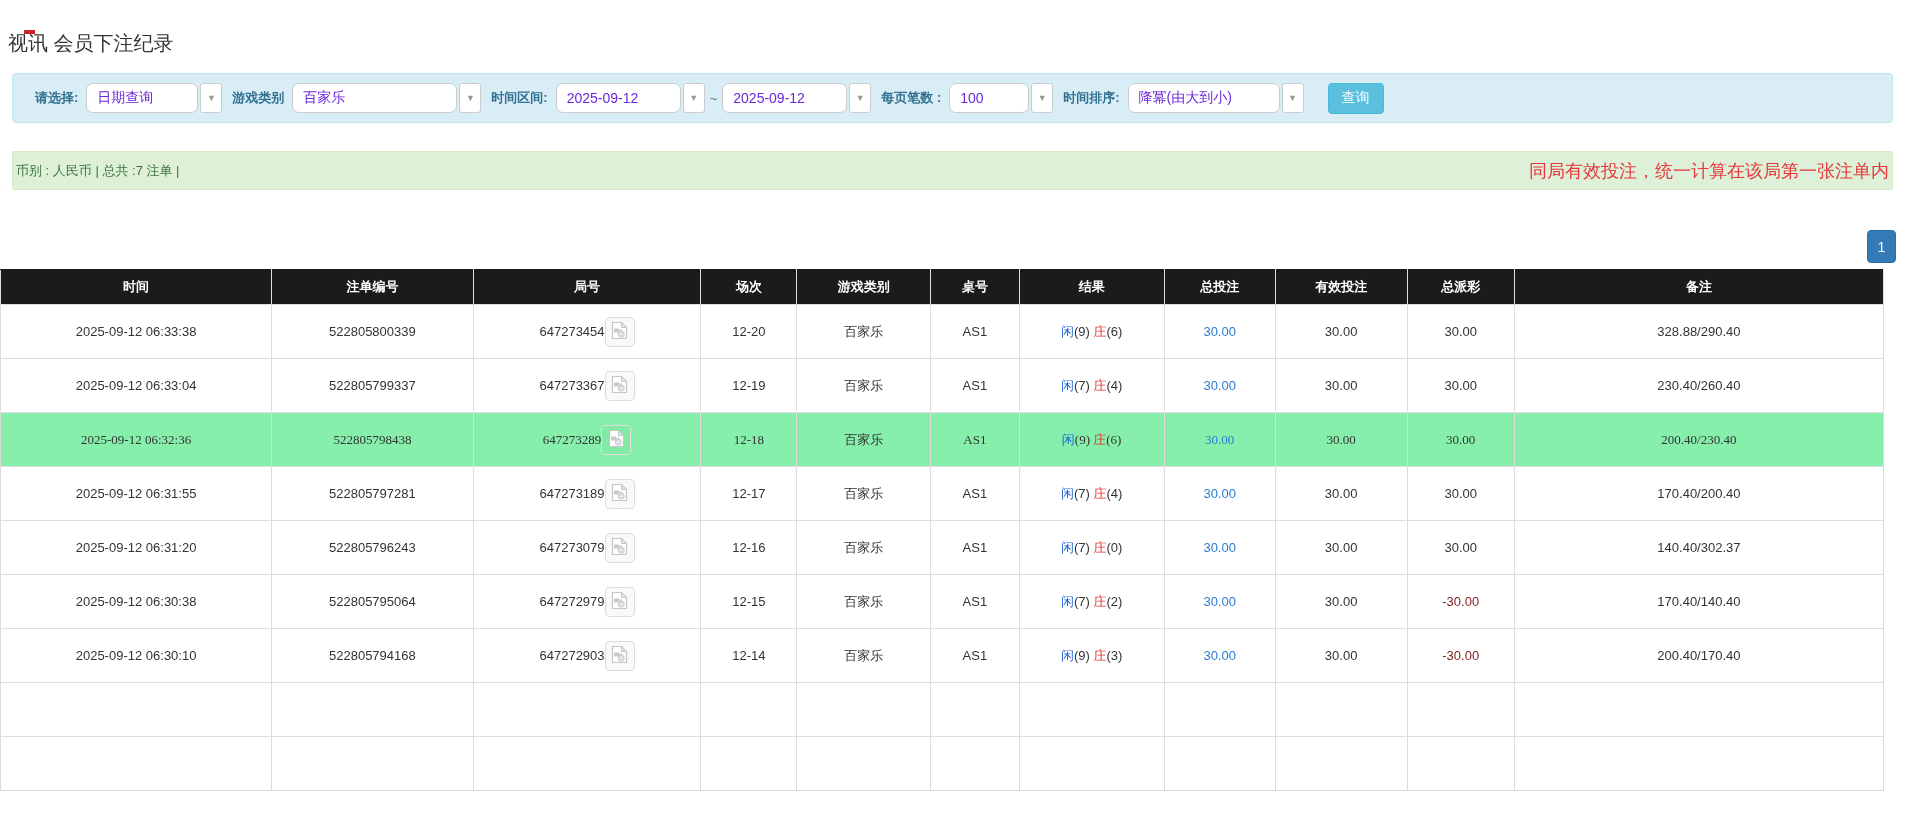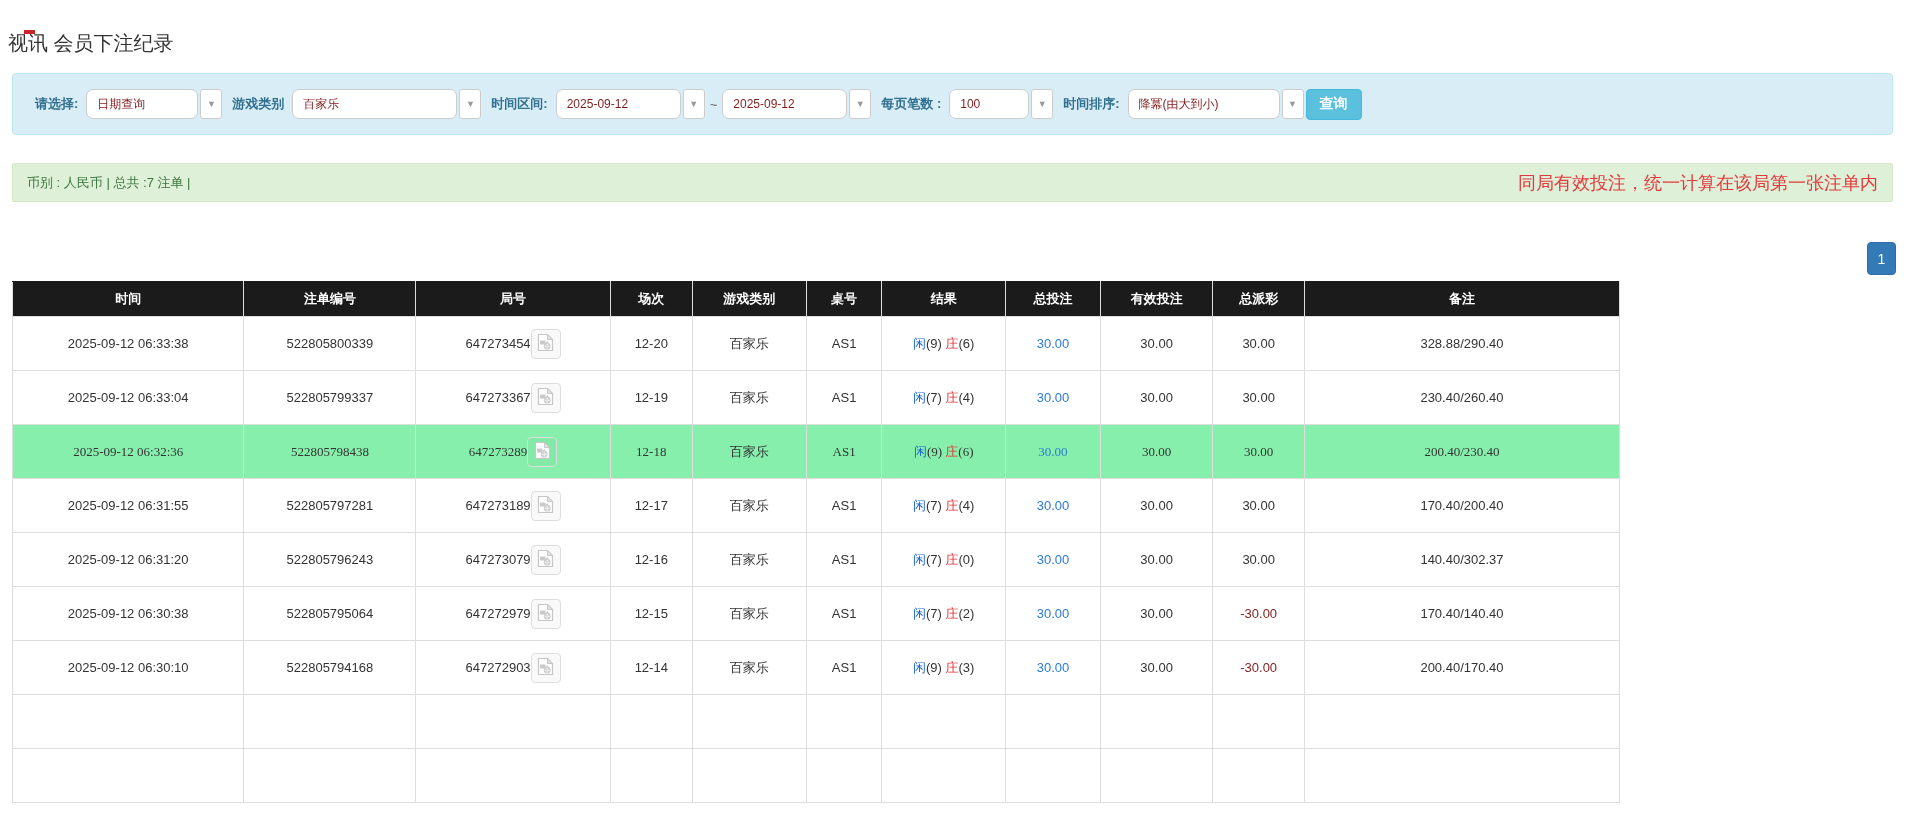--- a/index.html
+++ b/index.html
@@ -5,47 +5,47 @@
   * { margin:0; padding:0; box-sizing:border-box; }
   html,body { width:1905px; height:819px; overflow:hidden; background:#fff;
     font-family:"Liberation Sans","DejaVu Sans",sans-serif; }
   .page { position:relative; width:1905px; height:819px; }
 
   .red-chip { position:absolute; left:24px; top:0; width:11px; height:4px; background:#c9252b; }
 
   h1.title { margin:30px 0 16px 8px; font-size:20px; font-weight:normal; color:#333; }
 
   
-  .filter-bar { margin:0 12px; height:62px; background:#d9edf7; border:1px solid #bce8f1;
+  .filter-bar { margin:0 12px; height:50px; background:#d9edf7; border:1px solid #bce8f1;
     border-radius:4px; display:flex; align-items:center; padding:16px 12px; }
   .fgroup { display:flex; align-items:center; }
   .flabel { color:#31708f; font-weight:bold; font-size:13px; margin:0 8px 0 10px; white-space:nowrap; }
   .sel-field { height:30px; background:#fff; border:1px solid #ccc; border-radius:7px;
-    display:flex; align-items:center; padding:0 10px; font-size:12px; color:#7f1d1d; }
+    display:flex; align-items:center; padding:0 10px; font-size:14px; color:#6d28d9; }
   .sel-arrow { width:22px; height:30px; margin-left:2px; background:#fff; border:1px solid #ccc;
     border-radius:3px; display:flex; align-items:center; justify-content:center;
     color:#999; font-size:9px; cursor:pointer; }
   .tilde { color:#666; font-size:13px; margin:0 5px; }
-  .search-btn { margin-left:2px; height:31px; padding:0 13px; background:#5bc0de; color:#fff;
-    border:1px solid #46b8da; border-radius:4px; font-size:14px; cursor:pointer;font-weight:bold; }
+  .search-btn { margin-left:24px; height:31px; padding:0 13px; background:#5bc0de; color:#fff;
+    border:1px solid #46b8da; border-radius:4px; font-size:14px; cursor:pointer; }
 
   
   .summary-bar { margin:28px 12px 0; background:#dff0d8; border:1px solid #d6e9c6; border-radius:2px;
-    height:39px; display:flex; align-items:center; justify-content:space-between; padding:0 14px; }
+    height:39px; display:flex; align-items:center; justify-content:space-between; padding:0 3px; }
   .summary-left { color:#3c763d; font-size:13px; }
   .summary-right { color:#e4393c; font-size:18px; }
 
   
   .pag { margin:0 9px; display:flex; justify-content:flex-end; }
   .pag.top { margin-top:40px; }
   .pag-btn { min-width:29px; height:33px; background:#337ab7; border:1px solid #2e6da4;
     border-radius:4px; color:#fff; font-size:14px; cursor:pointer; }
 
   
-  table.records { width:1608px; margin:6px 12px 0; border-collapse:collapse; table-layout:fixed;
+  table.records { width:1884px; margin:6px 0 0; border-collapse:collapse; table-layout:fixed;
     font-size:13px; color:#333; }
   table.records th { background:#1b1b1b; color:#fff; font-weight:bold; height:35px;
     border:1px solid #dddddd; border-top:1px solid #1b1b1b; }
   table.records td { border:1px solid #ddd; height:54px; text-align:center; background:#fff;
     overflow:hidden; white-space:nowrap; }
   tr.highlight td { background:#86efac;font-family:Liberation Serif, serif; }
   .round-wrap { display:inline-flex; align-items:center; }
   .video-btn { width:30px; height:30px; border:1px solid #ddd; border-radius:4px;
     background:rgba(0,0,0,0.025); display:inline-flex; align-items:center; justify-content:center;
     cursor:pointer; vertical-align:middle; }

